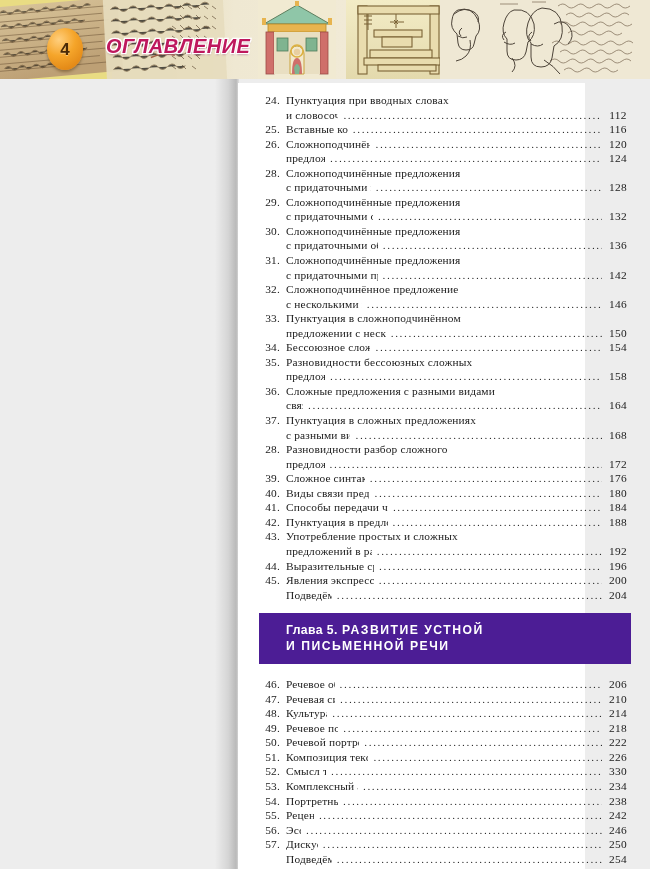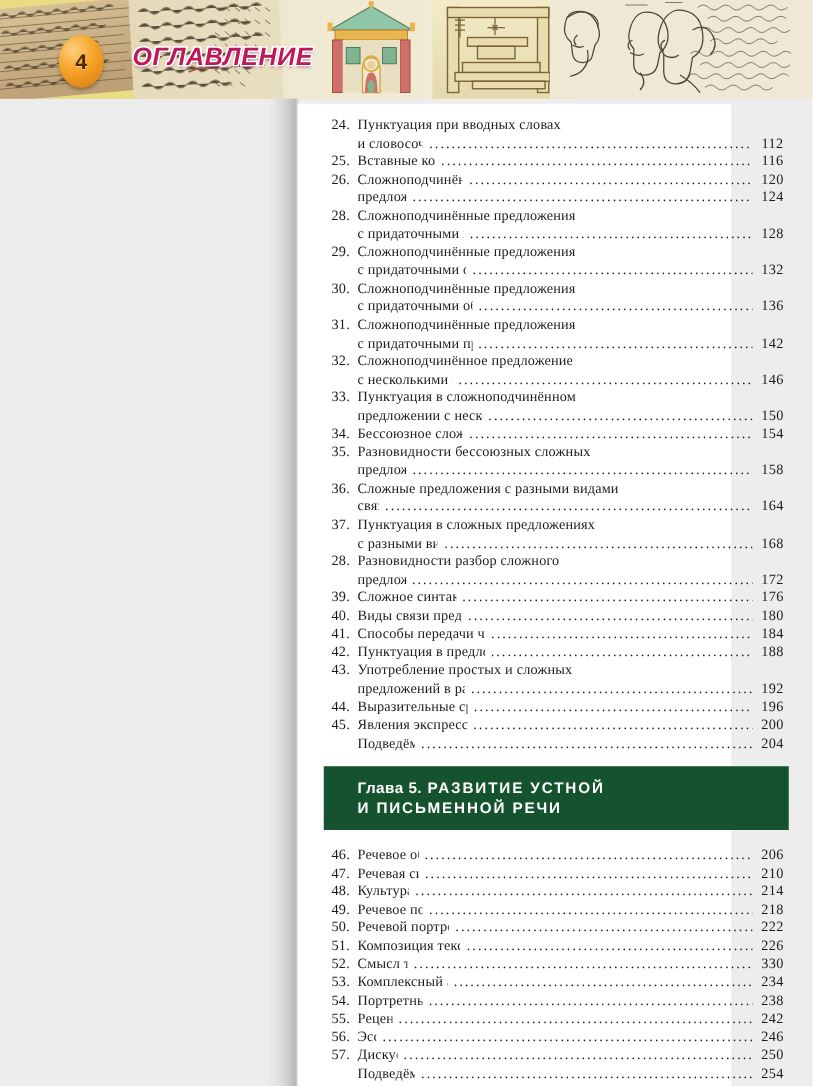--- a/index.html
+++ b/index.html
@@ -159,21 +159,21 @@
   .no-leader .toc-page { visibility: hidden; }
 
   
   .toc-plain .toc-num { visibility: hidden; }
 
   
   #chapter-banner {
     position: relative;
     margin: 11px 0 13px 0;
     width: 372px;
-    background: #14532d;
+    background: #4c1d95;
     padding: 9px 0 10px 27px;
     box-sizing: border-box;
   }
   #chapter-banner .banner-row {
     font-family: "Liberation Sans", sans-serif;
     font-weight: bold;
     font-size: 12.2px;
     color: #ffffff;
     line-height: 16px;
     letter-spacing: .9px;

